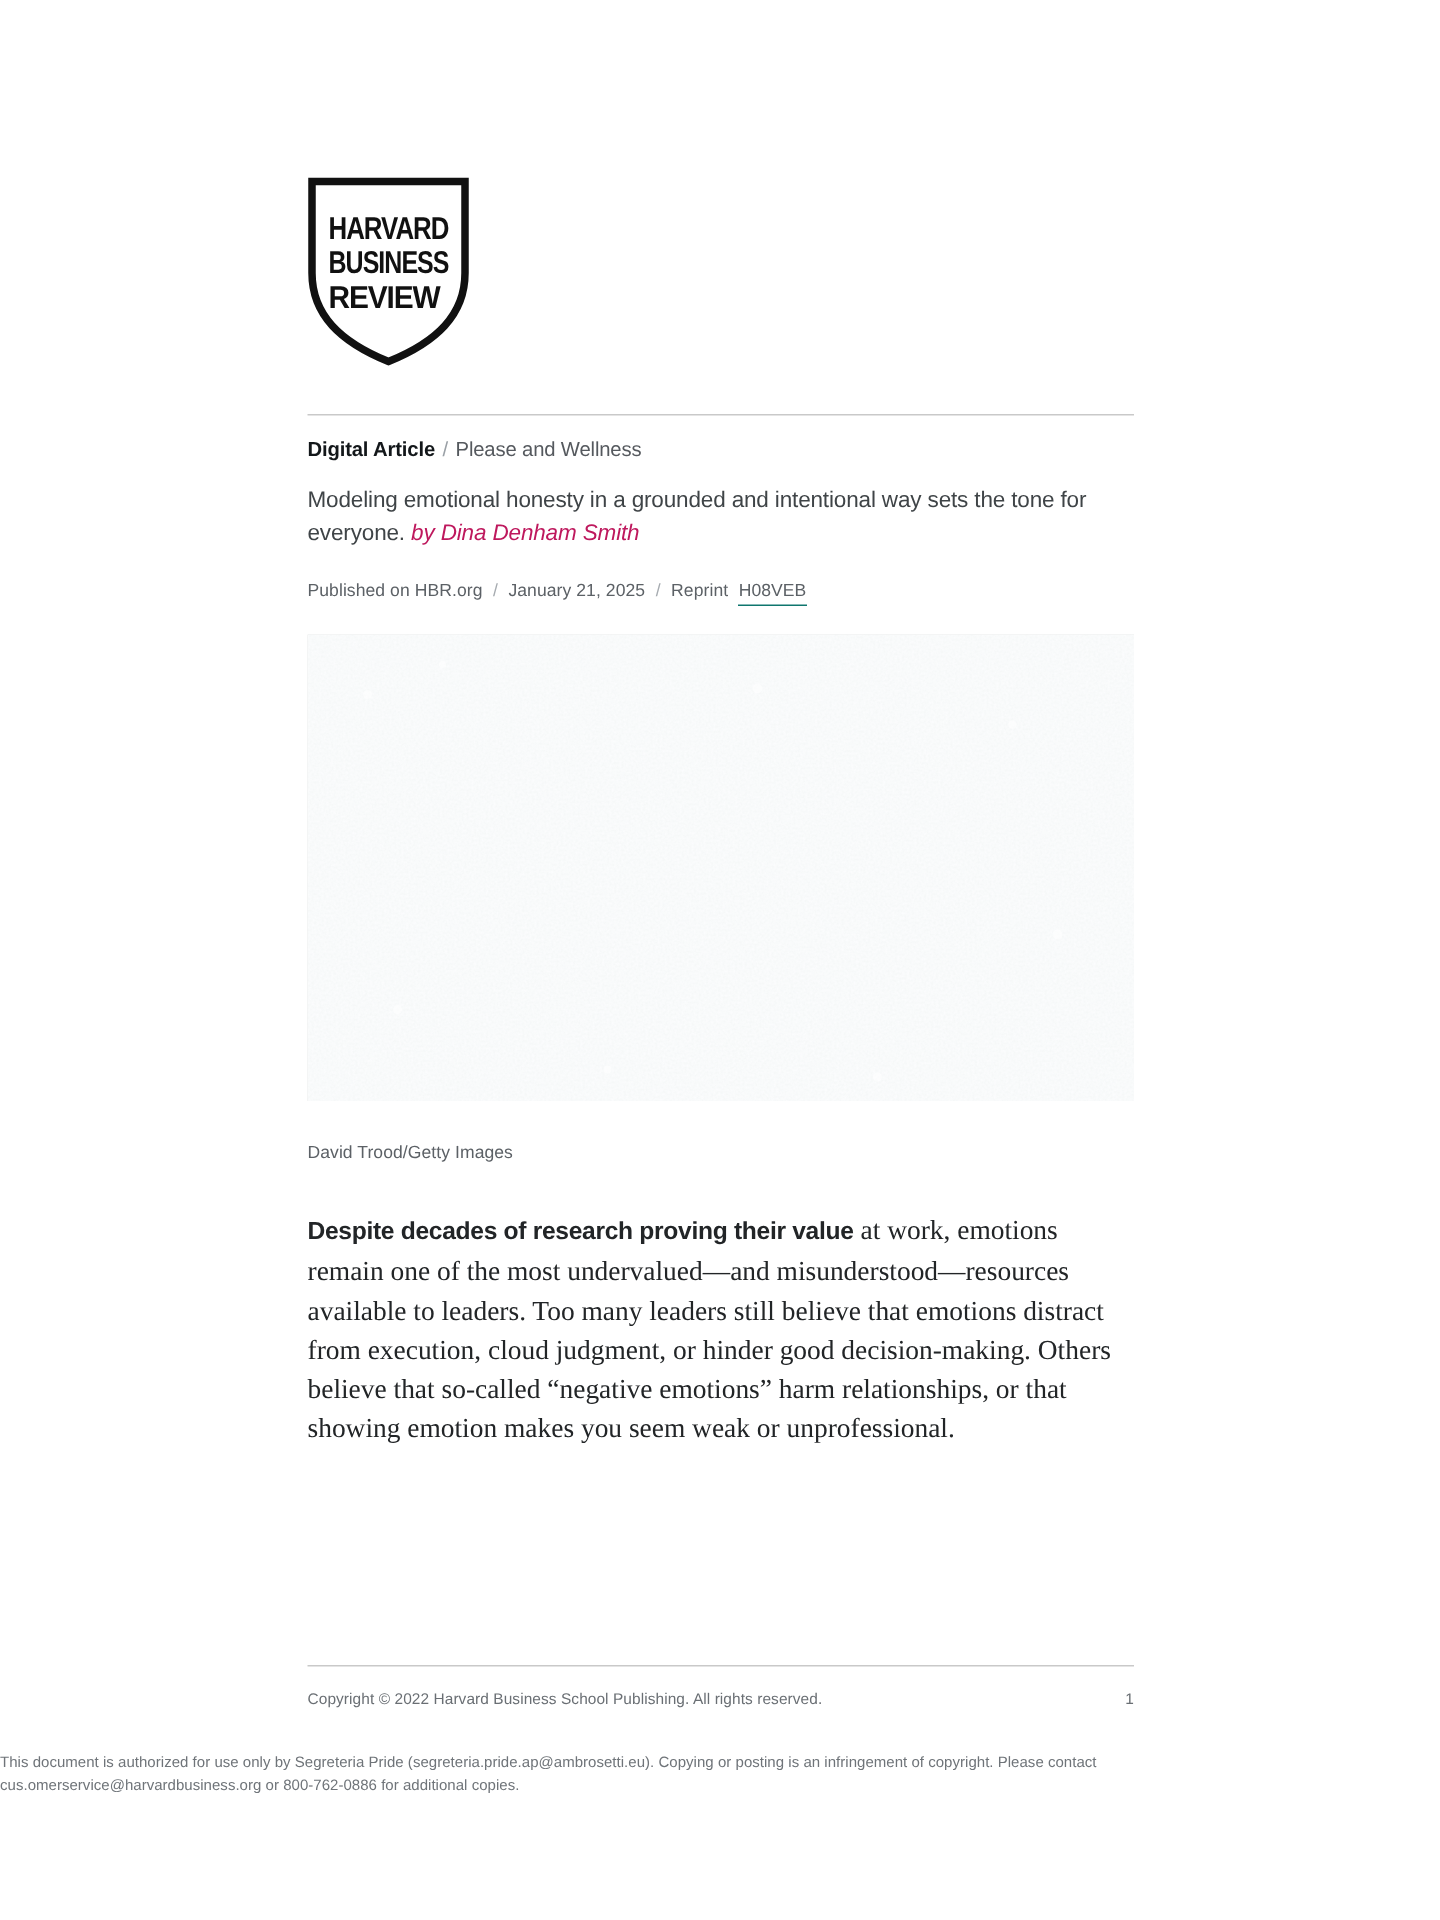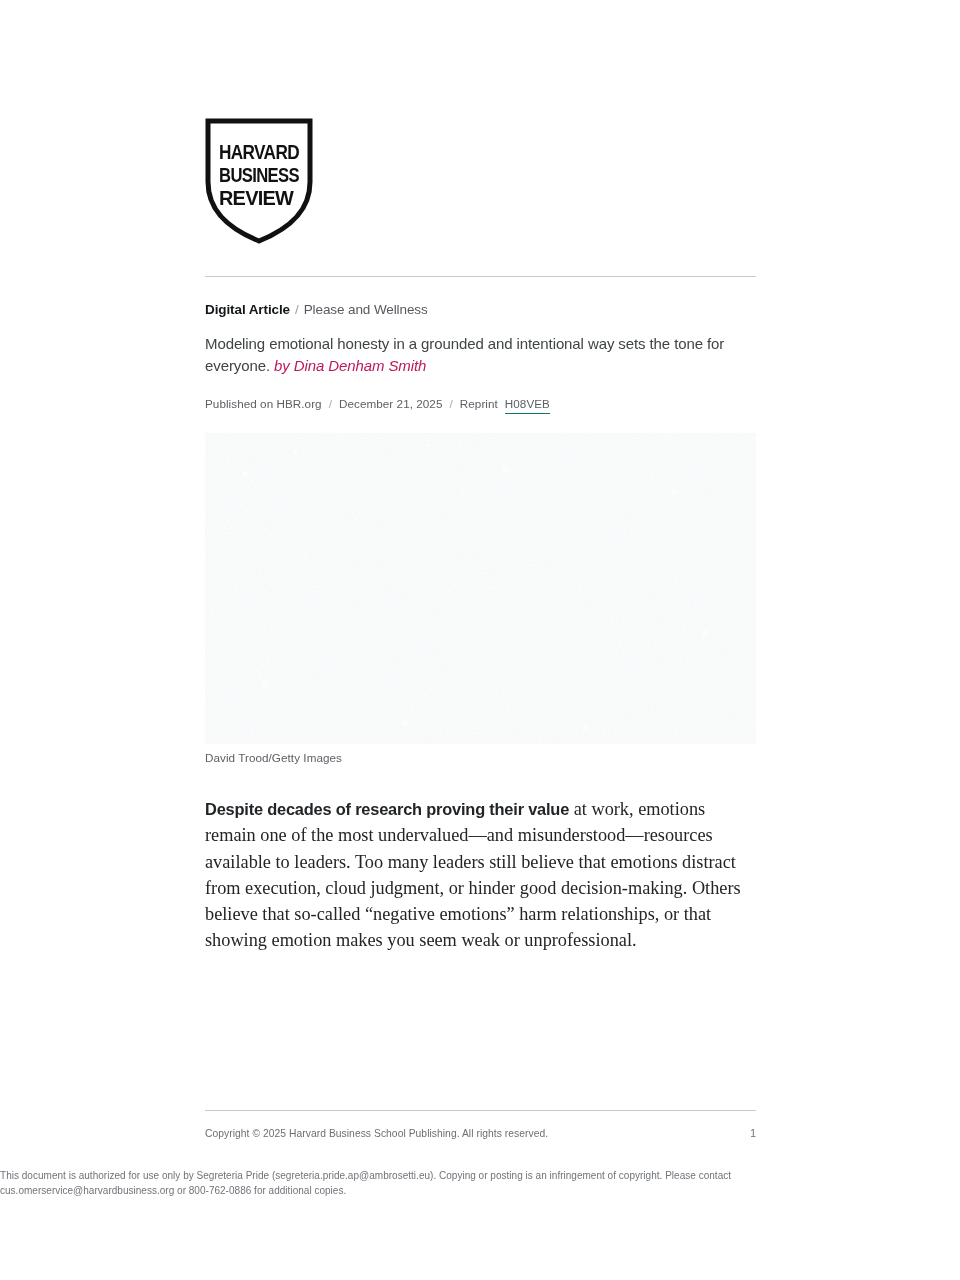--- a/index.html
+++ b/index.html
@@ -40,21 +40,21 @@
     width: 551px;
   }
 
   .rule {
     height: 1px;
     background: #c9c9c9;
     width: 100%;
   }
 
   .breadcrumb {
-    margin-top: 24px;
+    margin-top: 14px;
     font-size: 13.5px;
     line-height: 18px;
     letter-spacing: -0.1px;
     color: #55595e;
     display: flex;
     align-items: baseline;
     gap: 5px;
   }
   .breadcrumb .kicker {
     font-weight: 700;
@@ -109,21 +109,21 @@
     margin-top: 19px;
     width: 551px;
     height: 311px;
     position: relative;
     overflow: hidden;
     background: #e9eaea;
   }
   .hero svg { display: block; }
 
   .caption {
-    margin-top: 6px;
+    margin-top: 27px;
     font-size: 11.7px;
     line-height: 16px;
     color: #5c6166;
     letter-spacing: 0.05px;
   }
 
   
   .body-text {
     margin-top: 30px;
     font-family: "Liberation Serif", serif;
@@ -204,21 +204,21 @@
 
 
     <p class="dek">
       <span>Modeling emotional honesty in a grounded and intentional way sets the tone for everyone.</span>
       <span class="byline">by Dina Denham Smith</span>
     </p>
 
     <div class="publine">
       <span>Published on HBR.org</span>
       <span class="sl">/</span>
-      <span>December 21, 2025</span>
+      <span>January 21, 2025</span>
       <span class="sl">/</span>
       <span>Reprint</span>
       <span class="reprint-code">H08VEB</span>
     </div>
 
     <div class="hero">
       <svg width="551" height="311" viewBox="0 0 551 311" xmlns="http://www.w3.org/2000/svg">
         <defs>
           <filter id="snowgrain" x="0" y="0" width="100%" height="100%">
             <feTurbulence type="fractalNoise" baseFrequency="0.62" numOctaves="4" seed="7" result="n"></feTurbulence>
@@ -320,21 +320,21 @@
     <div class="caption">David Trood/Getty Images</div>
 
     <p class="body-text">
       <span class="lead">Despite decades of research proving their value</span><span> at work, emotions remain one of the most undervalued—and misunderstood—resources available to leaders. Too many leaders still believe that emotions distract from execution, cloud judgment, or hinder good decision-making. Others believe that so-called “negative emotions” harm relationships, or that showing emotion makes you seem weak or unprofessional.</span>
     </p>
   </div>
 
   <div class="footer">
     <div class="footer-rule"></div>
     <div class="footer-row">
-      <span>Copyright © 2025 Harvard Business School Publishing. All rights reserved.</span>
+      <span>Copyright © 2022 Harvard Business School Publishing. All rights reserved.</span>
       <span>1</span>
     </div>
   </div>
 
   <div class="notice">
     <span class="l1">This document is authorized for use only by Segreteria Pride (segreteria.pride.ap@ambrosetti.eu). Copying or posting is an infringement of copyright. Please contact</span>
     <span class="l2">cus.omerservice@harvardbusiness.org or 800-762-0886 for additional copies.</span>
   </div>
 
 </div>

